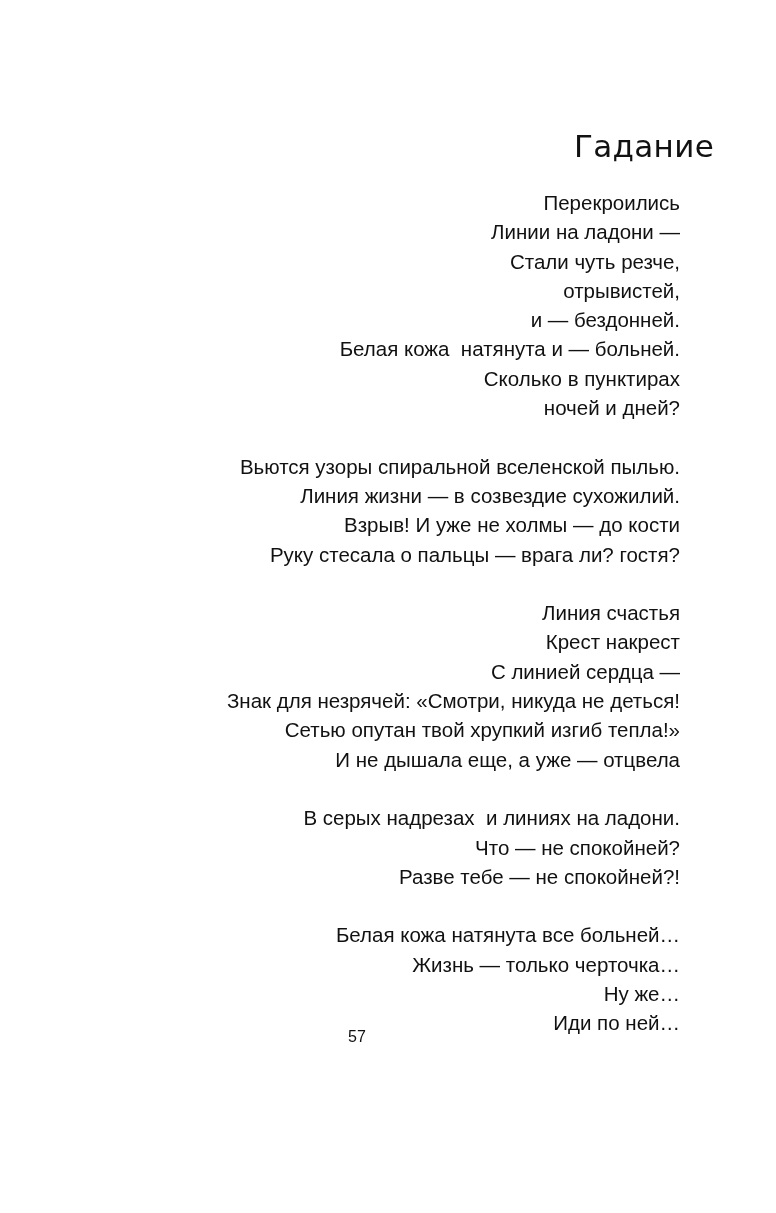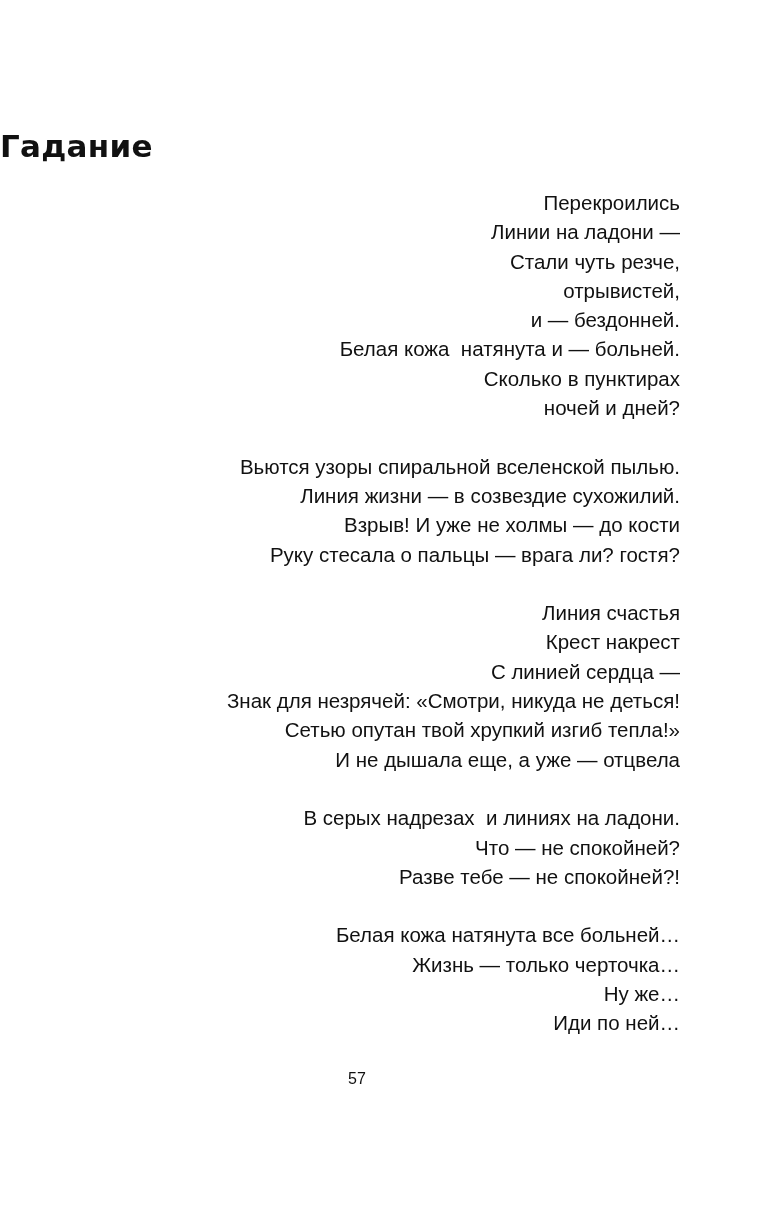--- a/index.html
+++ b/index.html
@@ -2,31 +2,31 @@
 <html><head>
   <meta charset="utf-8">
   <style>
     html, body { margin: 0; padding: 0; background: #ffffff; }
     body {
       width: 776px; height: 1213px; position: relative; overflow: hidden;
       font-family: "Liberation Sans", sans-serif; color: #111111;
     }
     .title {
       position: absolute; left: 0; width: 714px; top: 128px;
-      text-align: left; font-weight: bold; font-size: 31px; letter-spacing: 0.3px;
+      text-align: right; font-weight: normal; font-size: 31px; letter-spacing: 0.3px;
       font-family: "DejaVu Sans", sans-serif;
     }
     .poem {
       position: absolute; left: 160px; top: 188px; width: 520px;
       font-size: 20.5px; line-height: 29.3px; white-space: pre; text-align: right;
     }
     .line { display: block; height: 29.3px; }
     .gap { display: block; height: 29.3px; }
     .page-number {
-      position: absolute; top: 1070px; left: 0; width: 714px; text-align: center;
+      position: absolute; top: 1028px; left: 0; width: 714px; text-align: center;
       font-size: 16px;
     }
   </style>
 </head>
 <body>
 
 <div>
   <h1 class="title" style="margin:0;">Гадание</h1>
   <div class="poem" id="poem"><span class="line">Перекроились</span><span class="line">Линии на ладони —</span><span class="line">Стали чуть резче,</span><span class="line" style="padding-left: 180px;">отрывистей,</span><span class="line" style="padding-left: 269px;">и — бездонней.</span><span class="line">Белая кожа  натянута и — больней.</span><span class="line">Сколько в пунктирах</span><span class="line">ночей и дней?</span><span class="gap"></span><span class="line">Вьются узоры спиральной вселенской пылью.</span><span class="line">Линия жизни — в созвездие сухожилий.</span><span class="line">Взрыв! И уже не холмы — до кости</span><span class="line">Руку стесала о пальцы — врага ли? гостя?</span><span class="gap"></span><span class="line">Линия счастья</span><span class="line">Крест накрест</span><span class="line">С линией сердца —</span><span class="line">Знак для незрячей: «Смотри, никуда не деться!</span><span class="line">Сетью опутан твой хрупкий изгиб тепла!»</span><span class="line">И не дышала еще, а уже — отцвела</span><span class="gap"></span><span class="line">В серых надрезах  и линиях на ладони.</span><span class="line">Что — не спокойней?</span><span class="line" style="padding-left: 144px;">Разве тебе — не спокойней?!</span><span class="gap"></span><span class="line">Белая кожа натянута все больней…</span><span class="line">Жизнь — только черточка…</span><span class="line">Ну же…</span><span class="line" style="padding-left: 123px;">Иди по ней…</span></div>
   <div class="page-number">57</div>

